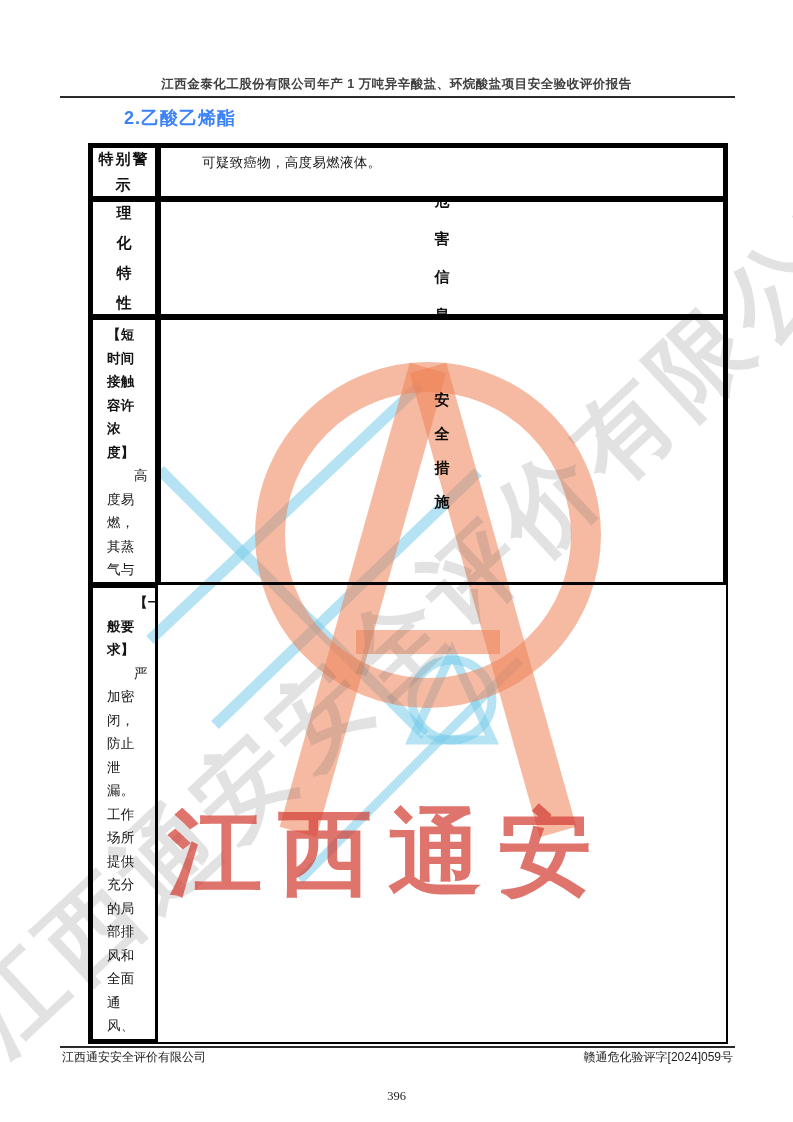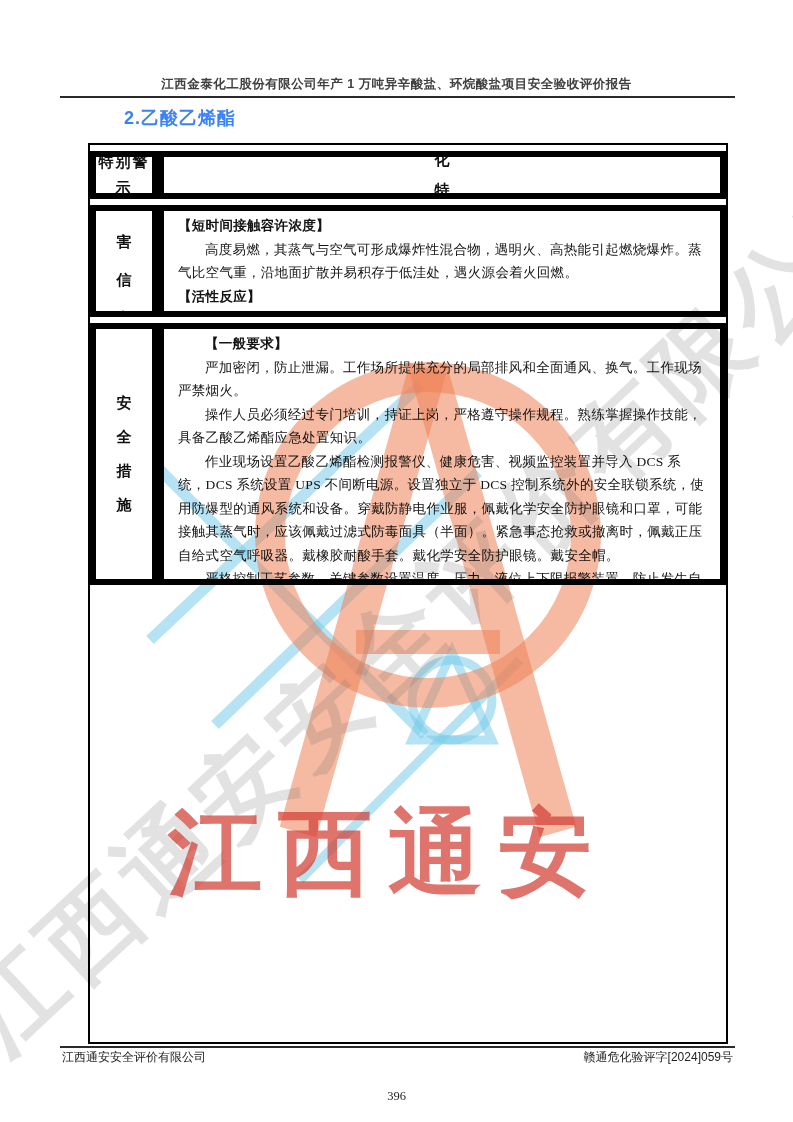--- a/index.html
+++ b/index.html
@@ -15,21 +15,21 @@
   .header-rule{top:96px;left:60px;right:58px;border-top:2px solid #2a2a2a;height:0;}
 
   
   .section-title{top:106px;left:124px;font-family:"Liberation Sans", sans-serif;
     font-weight:bold;font-size:18px;color:#3b82f6;letter-spacing:1px;}
 
   
   .msds-table{top:143px;left:88px;width:636px;border:2px solid #000;
     display:grid;grid-template-columns:68px 1fr;grid-template-rows:54px 118px 268px 457px;
     background:transparent;}
-  .cell{border:6px solid #000000;box-sizing:border-box;overflow:hidden;margin-top:6px;}
+  .cell{border:3px solid #000000;box-sizing:border-box;overflow:hidden;}
   .label-cell{display:flex;align-items:center;justify-content:center;
     font-family:"Liberation Sans", sans-serif;font-weight:bold;font-size:15px;color:#111;}
   .label-wrap{width:3.4em;text-align:center;word-break:break-all;line-height:26px;letter-spacing:2px;}
   .label-vert{width:1.1em;text-align:center;word-break:break-all;line-height:30px;}
   .row3 .label-vert{line-height:38px;}
   .row4 .label-vert{line-height:34px;}
   .content-cell{padding:3px 15px 2px 14px;}
   .para{margin:0;font-size:13.5px;line-height:23.5px;letter-spacing:.3px;color:#141414;}
   .para.indent{text-indent:2em;}
   .para.heading{font-weight:bold;}
@@ -56,20 +56,23 @@
 
 <div class="abs page-header">江西金泰化工股份有限公司年产 1 万吨异辛酸盐、环烷酸盐项目安全验收评价报告</div>
 <div class="abs header-rule"></div>
 
 <div class="abs section-title">2.乙酸乙烯酯</div>
 
 <div class="abs msds-table">
   <div class="cell label-cell row1">
     <div class="label-wrap">特别警示</div>
   </div>
+  <div class="cell content-cell row1">
+      <p class="para indent">可疑致癌物，高度易燃液体。</p>
+    </div>
 
   <div class="cell label-cell row2">
     <div class="label-vert">理化特性</div>
   </div>
 
   <div class="cell label-cell row3">
     <div class="label-vert">危害信息</div>
   </div>
   <div class="cell content-cell row3">
       <p class="para heading">【短时间接触容许浓度】</p>

